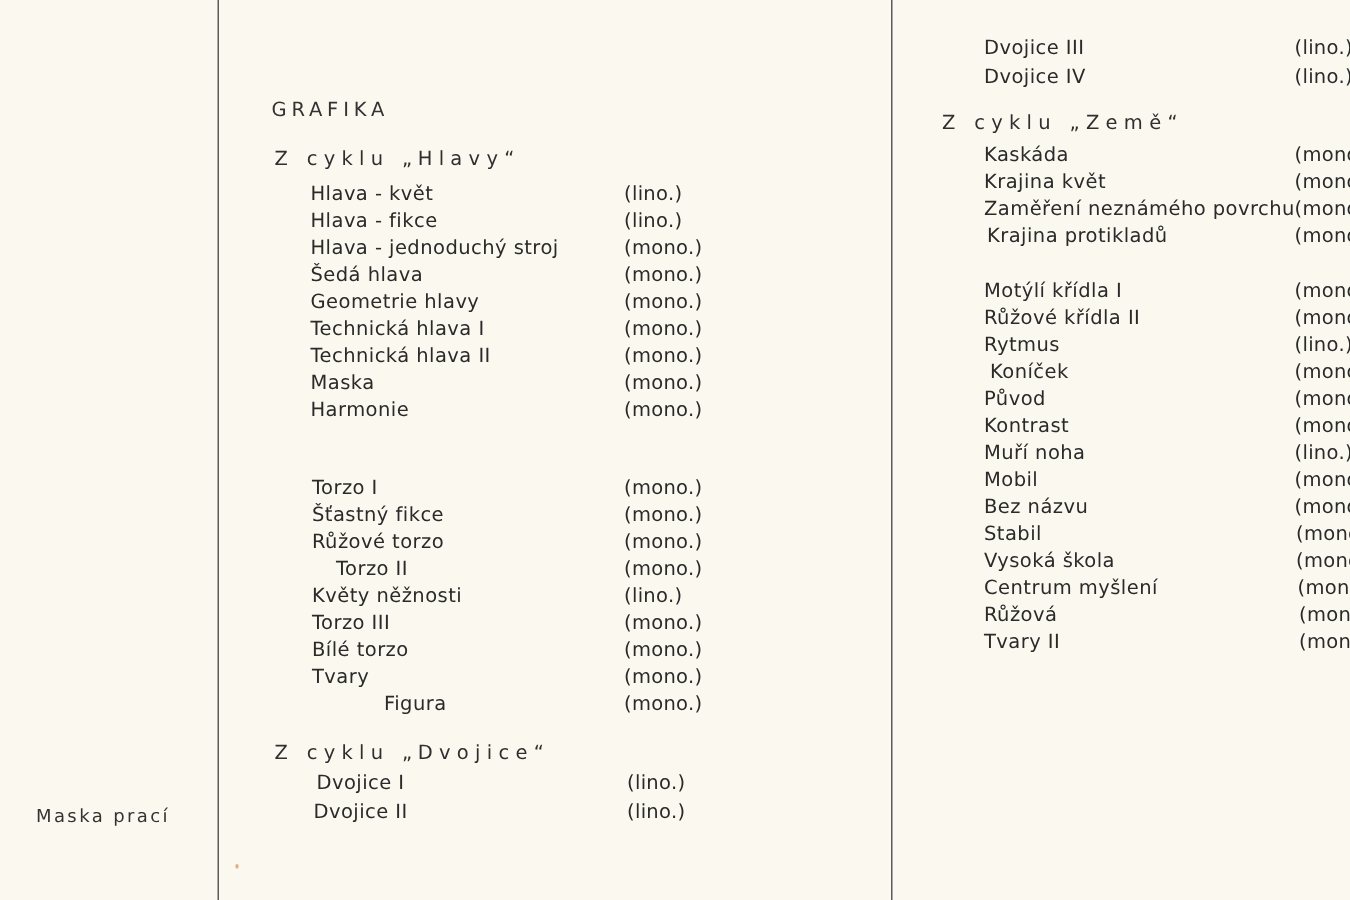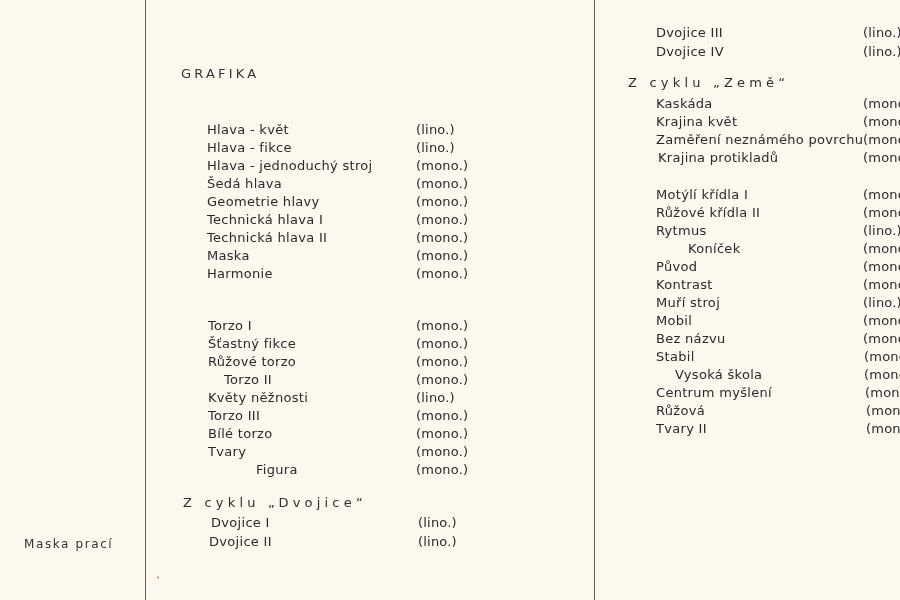--- a/index.html
+++ b/index.html
@@ -88,20 +88,21 @@
 
 <div class="page">
 
   <div class="divider left"></div>
   <div class="divider right"></div>
 
   <div class="sidebar-label">Maska prací</div>
 
   <div class="section-title">GRAFIKA</div>
 
+  <div class="cycle-heading" style="left:183px; top:99px;">Z cyklu „Hlavy“</div>
   <div class="cycle-heading" style="left:183px; top:495px;">Z cyklu „Dvojice“</div>
   <div class="cycle-heading" style="left:628px; top:75px;">Z cyklu „Země“</div>
 
   <div class="row" style="left:0; top:122px;">
       <span class="title" style="left:207px;">Hlava - květ</span>
       <span class="tech" style="left:416px;">(lino.)</span>
     </div>
   <div class="row" style="left:0; top:140px;">
       <span class="title" style="left:207px;">Hlava - fikce</span>
       <span class="tech" style="left:416px;">(lino.)</span>
@@ -213,49 +214,49 @@
     </div>
   <div class="row" style="left:0; top:205px;">
       <span class="title" style="left:656px;">Růžové křídla II</span>
       <span class="tech" style="left:863px;">(mono</span>
     </div>
   <div class="row" style="left:0; top:223px;">
       <span class="title" style="left:656px;">Rytmus</span>
       <span class="tech" style="left:863px;">(lino.)</span>
     </div>
   <div class="row" style="left:0; top:241px;">
-      <span class="title" style="left:688px;">Koníček</span>
+      <span class="title" style="left:660px;">Koníček</span>
       <span class="tech" style="left:863px;">(mono</span>
     </div>
   <div class="row" style="left:0; top:259px;">
       <span class="title" style="left:656px;">Původ</span>
       <span class="tech" style="left:863px;">(mono</span>
     </div>
   <div class="row" style="left:0; top:277px;">
       <span class="title" style="left:656px;">Kontrast</span>
       <span class="tech" style="left:863px;">(mono</span>
     </div>
   <div class="row" style="left:0; top:295px;">
-      <span class="title" style="left:656px;">Muří stroj</span>
+      <span class="title" style="left:656px;">Muří noha</span>
       <span class="tech" style="left:863px;">(lino.)</span>
     </div>
   <div class="row" style="left:0; top:313px;">
       <span class="title" style="left:656px;">Mobil</span>
       <span class="tech" style="left:863px;">(mono</span>
     </div>
   <div class="row" style="left:0; top:331px;">
       <span class="title" style="left:656px;">Bez názvu</span>
       <span class="tech" style="left:863px;">(mono</span>
     </div>
   <div class="row" style="left:0; top:349px;">
       <span class="title" style="left:656px;">Stabil</span>
       <span class="tech" style="left:864px;">(mono</span>
     </div>
   <div class="row" style="left:0; top:367px;">
-      <span class="title" style="left:656px;margin-left:19px;">Vysoká škola</span>
+      <span class="title" style="left:656px;">Vysoká škola</span>
       <span class="tech" style="left:864px;">(mono</span>
     </div>
   <div class="row" style="left:0; top:385px;">
       <span class="title" style="left:656px;">Centrum myšlení</span>
       <span class="tech" style="left:865px;">(mono</span>
     </div>
   <div class="row" style="left:0; top:403px;">
       <span class="title" style="left:656px;">Růžová</span>
       <span class="tech" style="left:866px;">(mon</span>
     </div>

